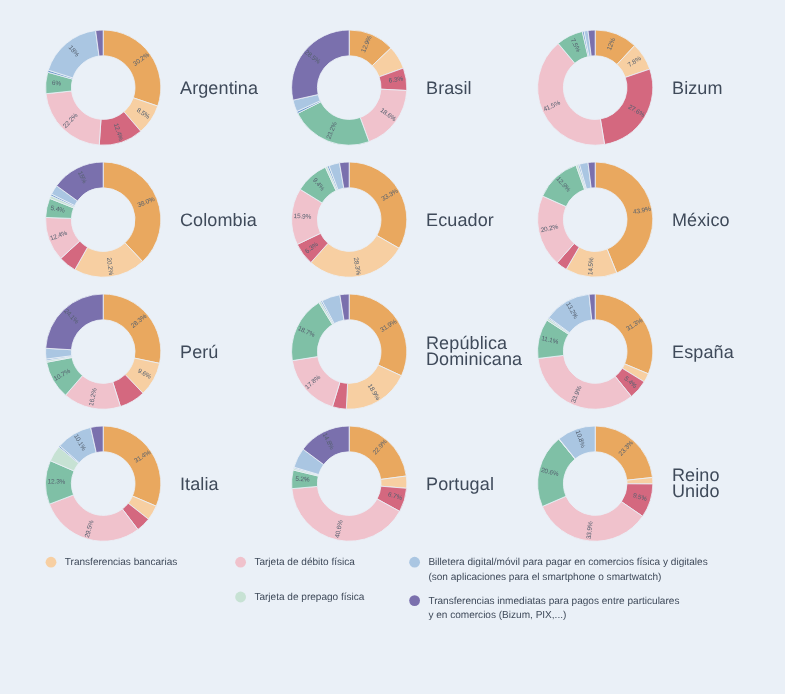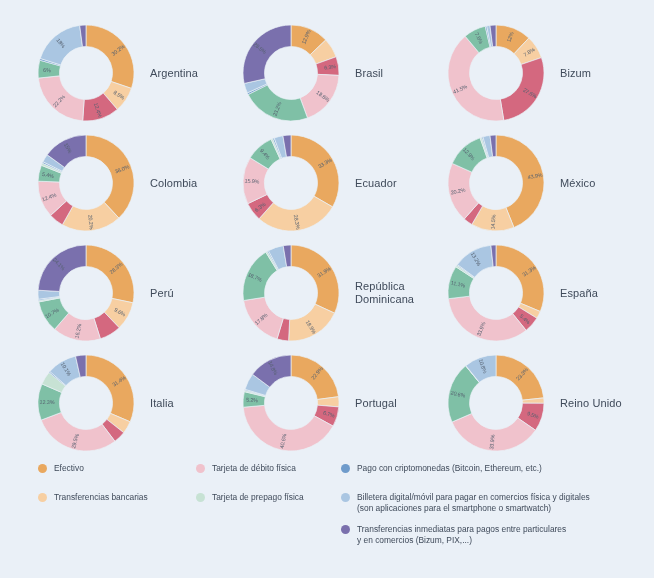--- a/index.html
+++ b/index.html
@@ -20,21 +20,21 @@
     grid-template-rows:110px 110px 110px 110px;
     padding:18px 18px 0 20px;
     box-sizing:border-box;
     column-gap:0;row-gap:0;
   }
   .cell{position:relative;display:flex;align-items:center;}
   .donut-wrap{position:relative;width:96px;height:96px;margin-left:18px;flex:0 0 auto;}
   .donut{position:absolute;inset:0;}
   .country{
     margin-left:16px;
-    font-size:11px;
+    font-size:15px;
     line-height:13px;
     color:#3f4a5a;
     letter-spacing:.1px;
     white-space:pre-line;
   }
   .sliceLabel{
     position:absolute;
     font-size:5.4px;
     color:#55606f;
     white-space:nowrap;
@@ -309,43 +309,35 @@
           <div class="sliceLabel" style="left: 44.1835px; top: 87.064px; transform: translate(-50%, -50%) rotate(-84.42deg);">33.9%</div>
           <div class="sliceLabel" style="left: 9.86345px; top: 38.7174px; transform: translate(-50%, -50%) rotate(13.68deg);">20.6%</div>
           <div class="sliceLabel" style="left: 34.9368px; top: 10.9876px; transform: translate(-50%, -50%) rotate(70.56deg);">10.8%</div>
         </div>
         <div class="country">Reino Unido</div>
       </div>
     </div>
   <div class="legend" id="legend">
       <div class="legcol c1">
         <div class="legitem">
-          <span class="dot" style="background: rgb(233, 168, 95);"></span>
-          <span class="legtxt">Efectivo</span>
-        </div>
-        <div class="legitem">
           <span class="dot" style="background: rgb(247, 207, 162);"></span>
           <span class="legtxt">Transferencias bancarias</span>
         </div>
       </div>
       <div class="legcol c2">
         <div class="legitem">
           <span class="dot" style="background: rgb(240, 194, 204);"></span>
           <span class="legtxt">Tarjeta de débito física</span>
         </div>
         <div class="legitem">
           <span class="dot" style="background: rgb(199, 226, 212);"></span>
           <span class="legtxt">Tarjeta de prepago física</span>
         </div>
       </div>
       <div class="legcol c3">
-        <div class="legitem">
-          <span class="dot" style="background: rgb(111, 155, 203);"></span>
-          <span class="legtxt">Pago con criptomonedas (Bitcoin, Ethereum, etc.)</span>
-        </div>
         <div class="legitem tall">
           <span class="dot" style="background: rgb(170, 198, 226);"></span>
           <span class="legtxt">Billetera digital/móvil para pagar en comercios física y digitales
 (son aplicaciones para el smartphone o smartwatch)</span>
         </div>
         <div class="legitem tall">
           <span class="dot" style="background: rgb(122, 112, 173);"></span>
           <span class="legtxt">Transferencias inmediatas para pagos entre particulares
 y en comercios (Bizum, PIX,...)</span>
         </div>

